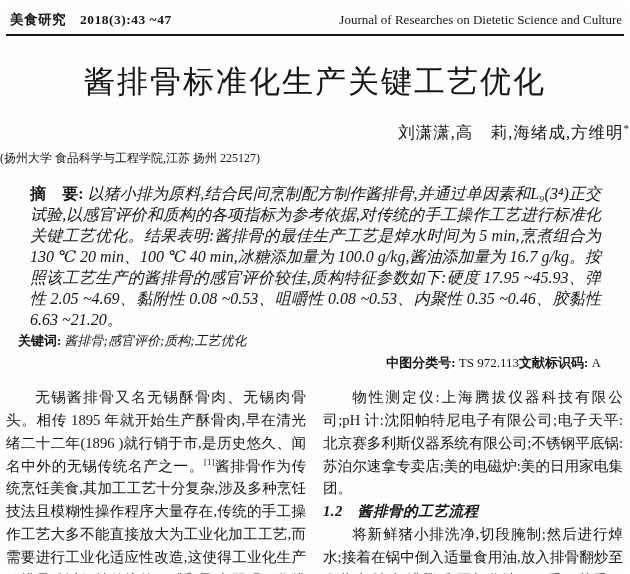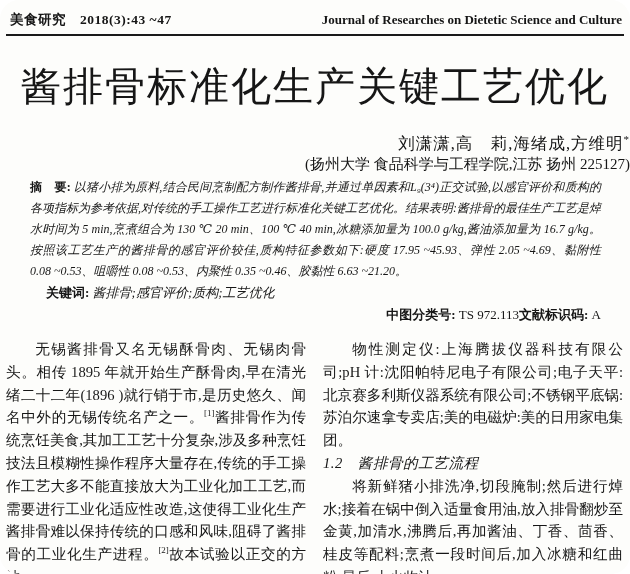--- a/index.html
+++ b/index.html
@@ -26,65 +26,66 @@
     align-items: baseline;
     padding: 0 8px 0 10px;
   }
   .header-left {
     font-weight: bold;
     font-size: 13.5px;
     letter-spacing: 0.5px;
     white-space: nowrap;
   }
   .header-right {
-    font-weight: bold;
+    font-weight: normal;
     font-size: 13px;
     white-space: nowrap;
     margin-left: 14px;
   }
   .rule {
     height: 2px;
     background: #1a1a1a;
     margin: 5px 6px 0 6px;
   }
   
   .title {
     margin: 27px 0 14px 0;
     text-align: center;
-    font-size: 40px;
+    font-size: 31px;
     font-weight: 500;
     letter-spacing: 2px;
     line-height: 1.2;
   }
   .authors {
     margin-top: 22px;
     text-align: right;
     font-size: 16.5px;
     letter-spacing: 1px;
   }
   .authors .mark {
     font-size: 11px;
     vertical-align: super;
     line-height: 0;
   }
   .affiliation {
-    text-align: right;
-    font-size: 15px;
+    margin-top: 6px;
+    text-align: left;
+    font-size: 12px;
   }
   
   .abstract {
-    margin: 3px 29px 0 30px;
-    font-size: 12px;
+    margin: 16px 29px 0 30px;
+    font-size: 16px;
     line-height: 21px;
     text-align: justify;
   }
   .kai { font-style: italic; }
   .label { font-weight: bold; font-style: normal; }
   .keywords {
-    margin: 0 29px 0 46px;
+    margin: 0 29px 0 18px;
     font-size: 13px;
     line-height: 21px;
   }
   .classification {
     margin: 1px 29px 0 44px;
     font-size: 13px;
     line-height: 21px;
     display: flex;
     justify-content: flex-end;
   }
@@ -98,21 +99,21 @@
   }
   .col {
     width: 300px;
     font-size: 14.6px;
     line-height: 22.8px;
     text-align: justify;
   }
   .col p { margin: 0; }
   .indent { text-indent: 2em; }
   .section-heading {
-    font-weight: normal;
+    font-weight: bold;
     font-style: italic;
     letter-spacing: 0.5px;
   }
   sup.ref {
     font-size: 9px;
     line-height: 0;
     vertical-align: super;
   }
 </style>
 </head>

